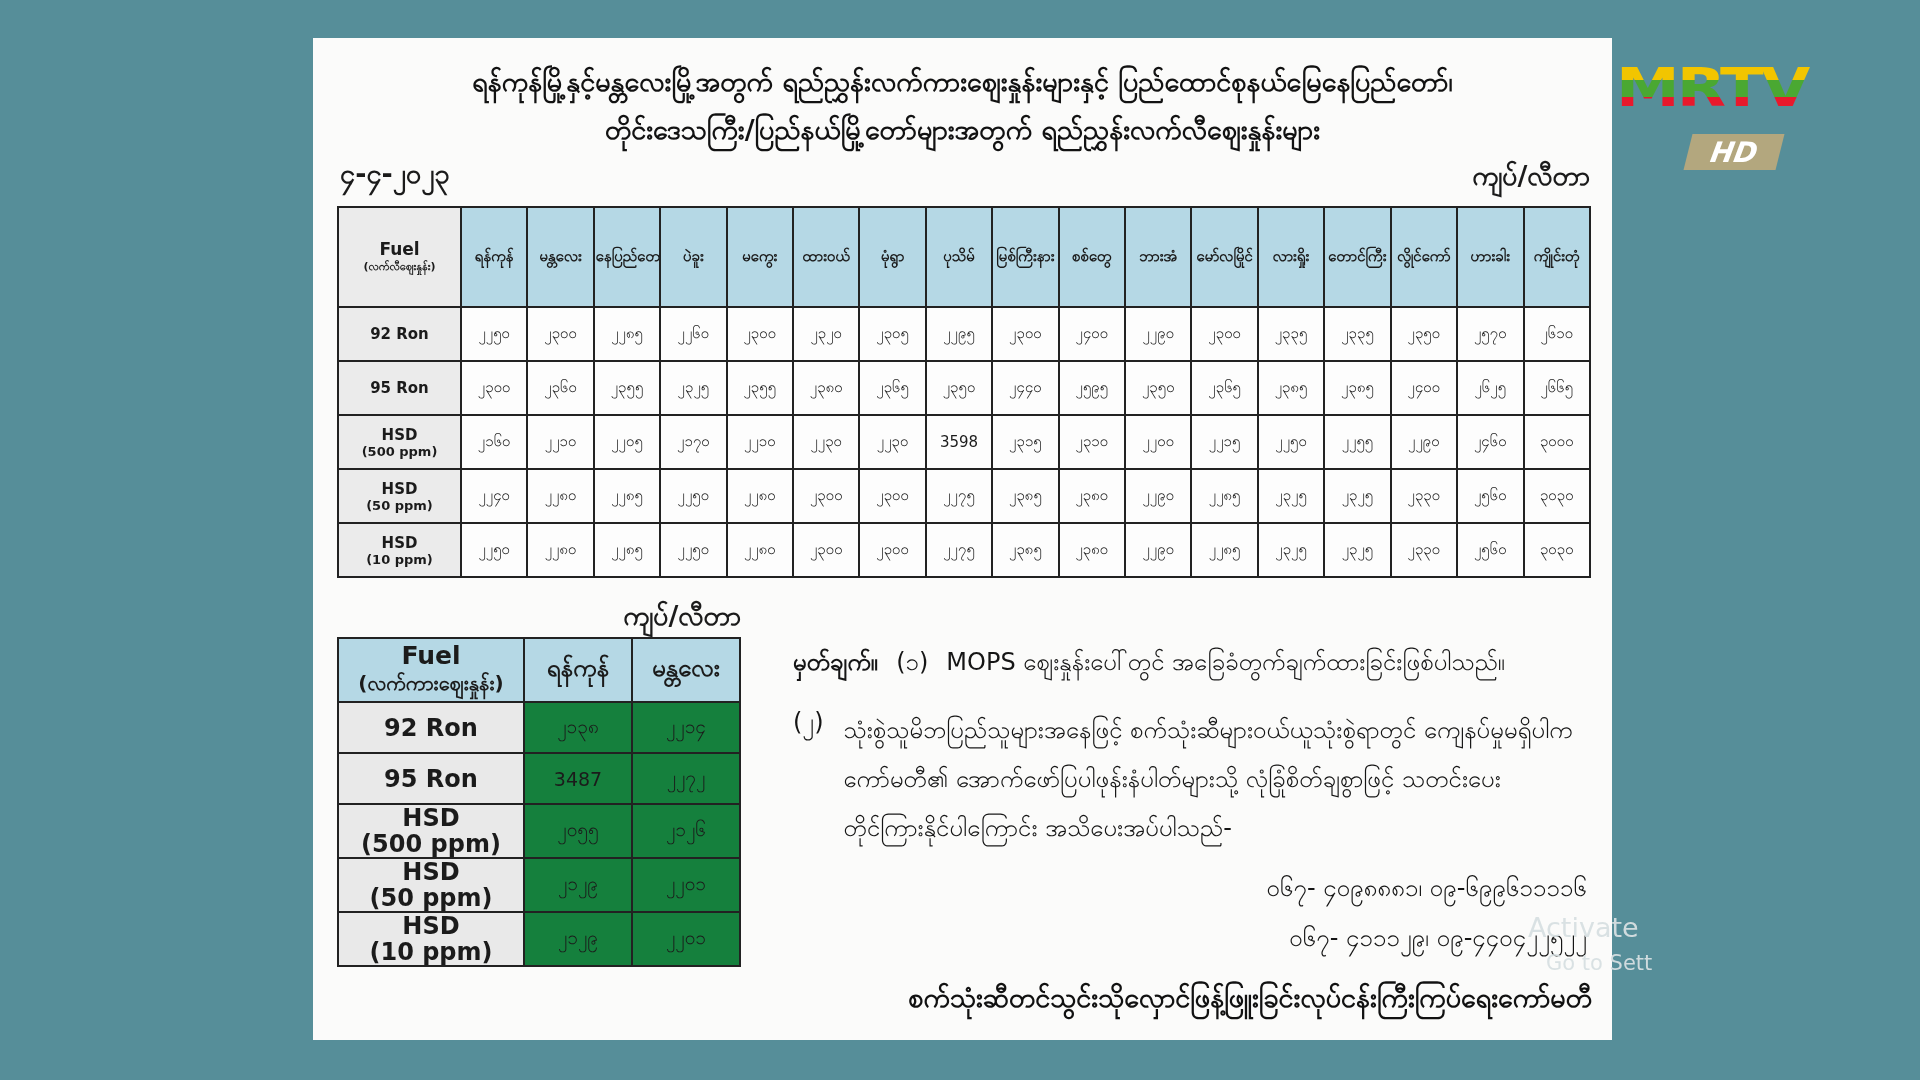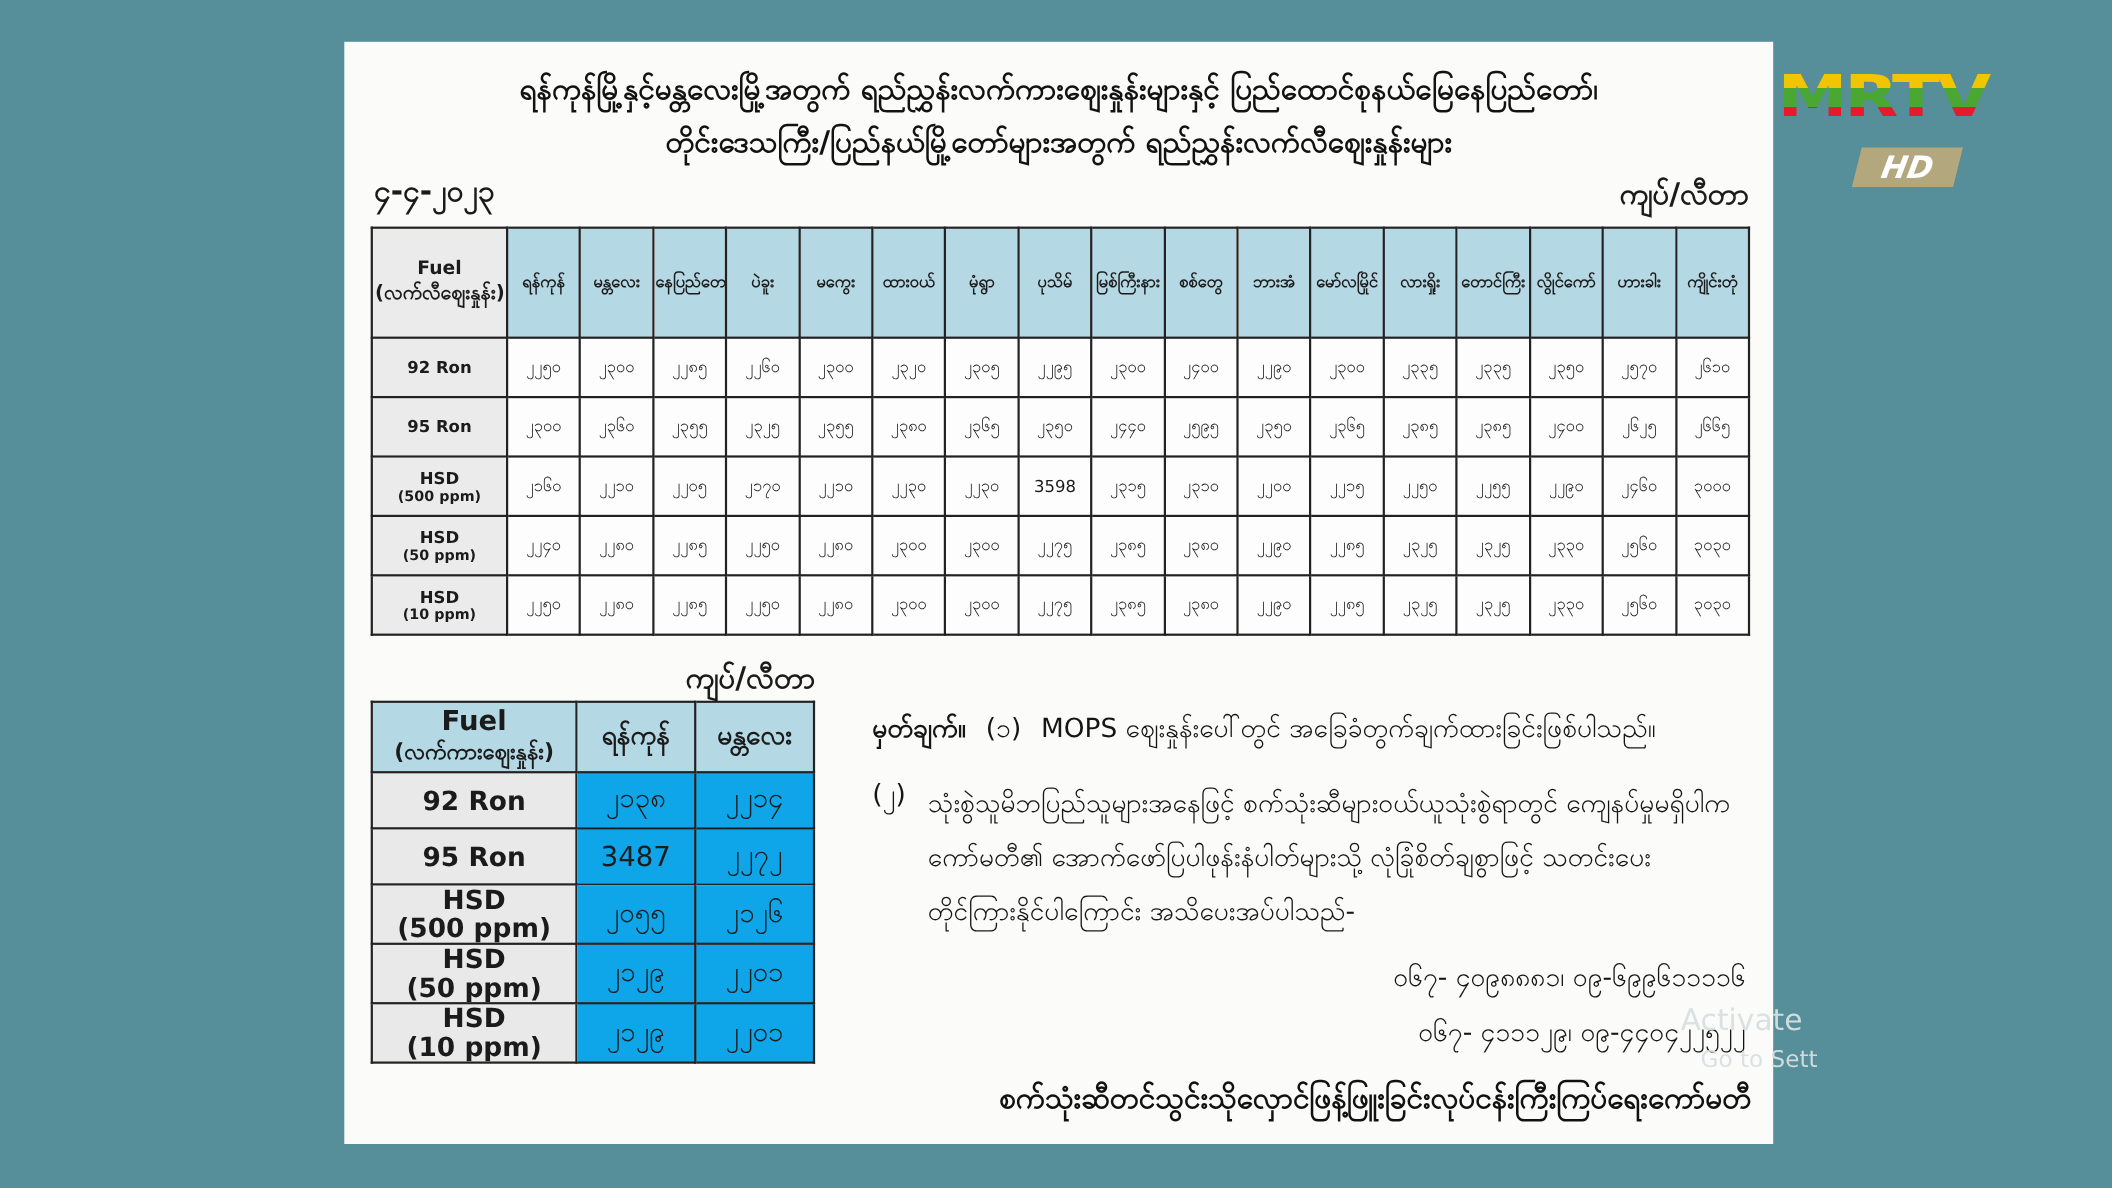--- a/index.html
+++ b/index.html
@@ -14,33 +14,33 @@
   .unit-top{position:absolute;right:22px;top:120px;font-size:27px;font-weight:bold;}
 
   table{border-collapse:collapse;table-layout:fixed;}
   td,th{border:2px solid #222;overflow:hidden;white-space:nowrap;padding:0 1px;
         text-align:center;vertical-align:middle;}
 
   #retail-table{position:absolute;left:24px;top:168px;width:1254px;}
   #retail-table th{background:var(--header_blue,#b5d8e5);font-size:15px;font-weight:bold;height:100px;}
   #retail-table th.fuel-head{background:#ebebeb;width:123px;}
   #retail-table th.fuel-head .l1{font-size:17px;}
-  #retail-table th.fuel-head .l2{font-size:18px;font-weight:bold;text-align:right;}
+  #retail-table th.fuel-head .l2{font-size:11px;font-weight:bold;}
   #retail-table td{height:54px;font-size:15px;background:#fdfdfd;}
   #retail-table td.rowlab{background:#ebebeb;font-weight:bold;font-size:15px;}
   #retail-table td.rowlab .l2{font-size:13px;}
 
   .unit-bottom{position:absolute;left:24px;top:560px;width:404px;text-align:right;
                font-size:27px;font-weight:bold;}
   #wholesale-table{position:absolute;left:24px;top:599px;width:404px;}
   #wholesale-table th{background:var(--header_blue,#b5d8e5);height:64px;font-size:24px;font-weight:bold;}
   #wholesale-table th.fuel-head{width:186px;}
   #wholesale-table th.fuel-head .l1{font-size:25px;}
   #wholesale-table th.fuel-head .l2{font-size:20px;}
-  #wholesale-table td{height:51px;font-size:25px;background:#0ea5e9;}
+  #wholesale-table td{height:51px;font-size:19px;background:#15803d;}
   #wholesale-table td.rowlab{background:#e9e9e9;font-weight:bold;font-size:24px;line-height:26px;}
   #wholesale-table td.rowlab .l2{font-size:24px;}
 
   .notes{position:absolute;left:480px;top:608px;width:800px;font-size:24px;color:#151515;}
   .note1{display:flex;gap:18px;align-items:baseline;}
   .note1 .lbl{font-weight:bold;}
   .note2{display:flex;gap:20px;margin-top:24px;}
   .note2 .body div{line-height:49px;}
   .phones{margin-top:10px;text-align:right;line-height:50px;padding-right:6px;}
 

